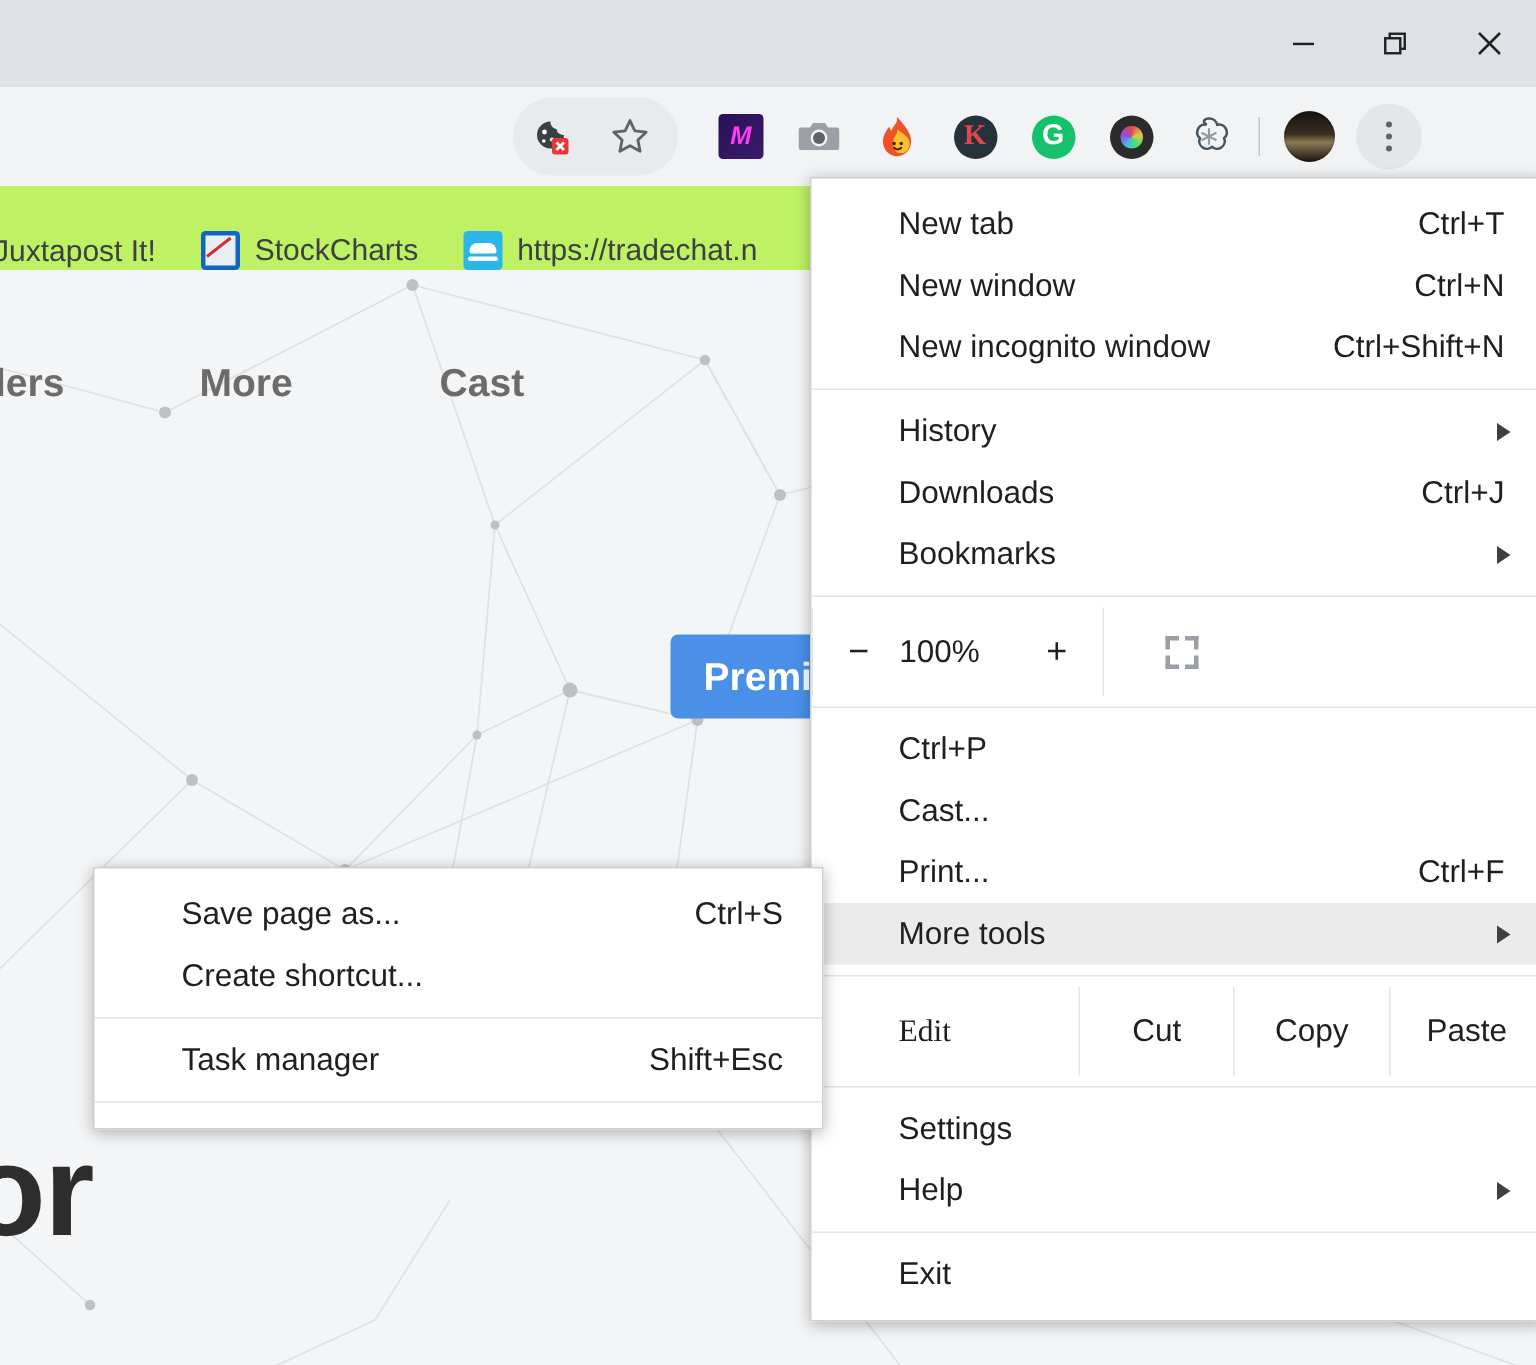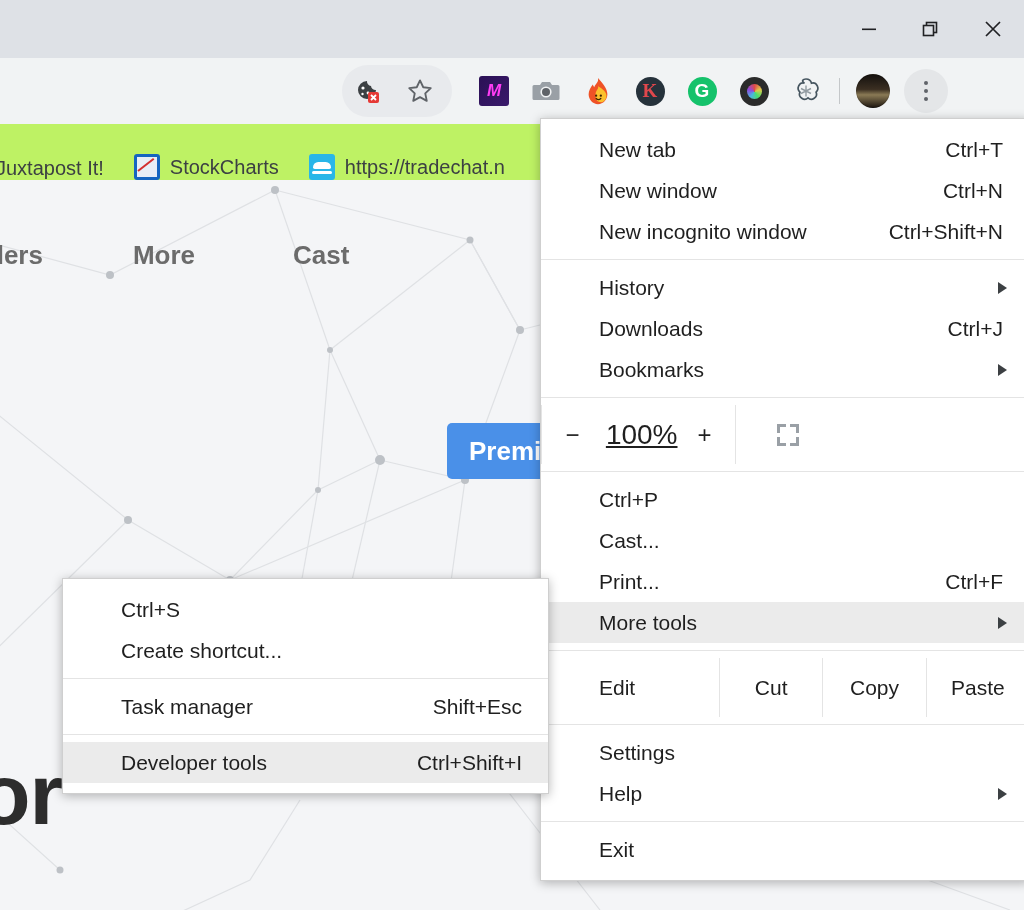--- a/index.html
+++ b/index.html
@@ -143,28 +143,28 @@
   .pad-bot { height:10px; }
 
   
   .zoomrow { display:flex; height:59px; align-items:stretch; }
   .z-label { flex:1; display:flex; align-items:center; padding-left:58px; }
   .z-ctrl {
     width:195px; display:flex; align-items:center; justify-content:center; gap:0px;
     border-left:1px solid #e4e4e4; border-right:1px solid #e4e4e4;
   }
   .z-btn { width:54px; text-align:center; font-size:24px; color:#1f1f1f; }
-  .z-val { width:78px; text-align:right; font-size:28px;text-decoration:underline; }
+  .z-val { width:78px; text-align:left; font-size:21px; }
   .z-full {
     width:103px; display:flex; align-items:center; justify-content:center;
   }
 
   
   .editrow { display:flex; height:59px; align-items:stretch; }
-  .e-label { width:178px; display:flex; align-items:center; padding-left:58px; }
+  .e-label { width:178px; display:flex; align-items:center; padding-left:58px;font-family:Liberation Serif, serif; }
   .e-cell {
     flex:1; display:flex; align-items:center; justify-content:center;
     border-left:1px solid #e4e4e4;
   }
   .tri { width:0;height:0;border-left:9px solid #3c4043;
          border-top:6px solid transparent;border-bottom:6px solid transparent; }
 </style>
 </head>
 <body>
 
@@ -439,34 +439,31 @@
     <span class="label">Exit</span>
   </div>
 
   <div class="pad-bot"></div>
 </div>
 
 <div class="menu" id="submenu">
   <div class="pad-top"></div>
 
   <div class="mi">
+    <span class="label">Save page as...</span>
     <span class="accel">Ctrl+S</span>
   </div>
   <div class="mi">
     <span class="label">Create shortcut...</span>
   </div>
 
   <div class="sep"></div>
 
   <div class="mi">
     <span class="label">Task manager</span>
     <span class="accel">Shift+Esc</span>
   </div>
 
   <div class="sep"></div>
 
-  <div class="mi hl">
-    <span class="label">Developer tools</span>
-    <span class="accel">Ctrl+Shift+I</span>
-  </div>
 
   <div class="pad-bot"></div>
 </div>
 
 </body></html>

